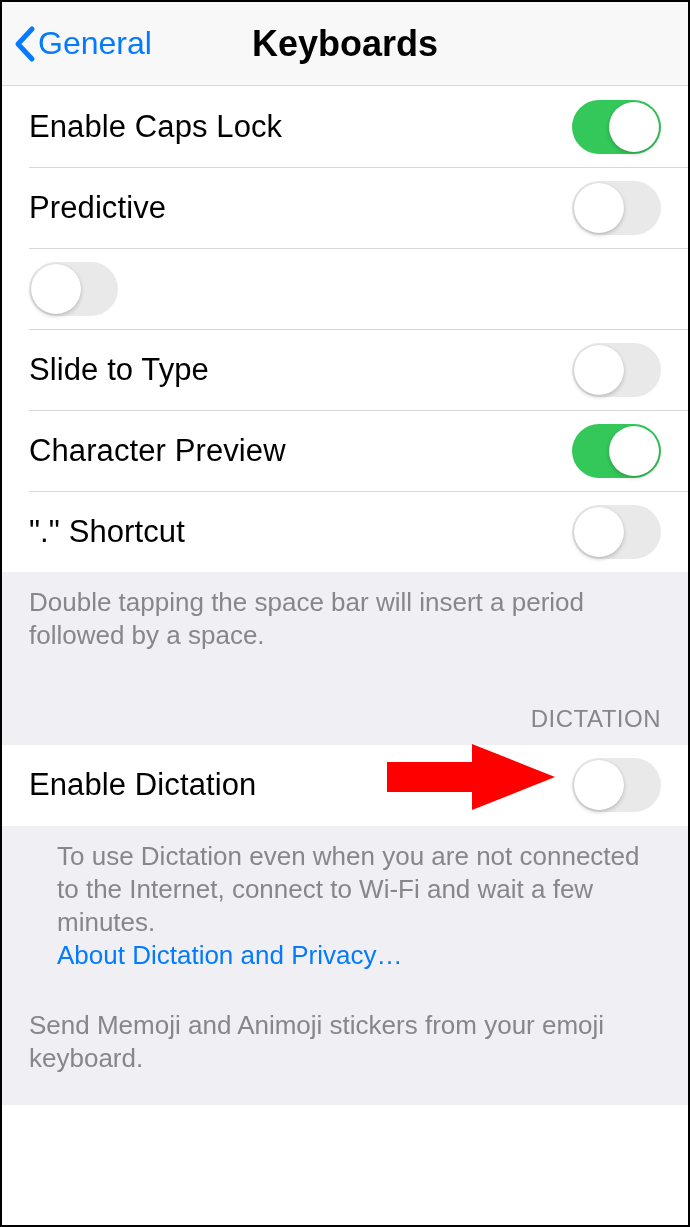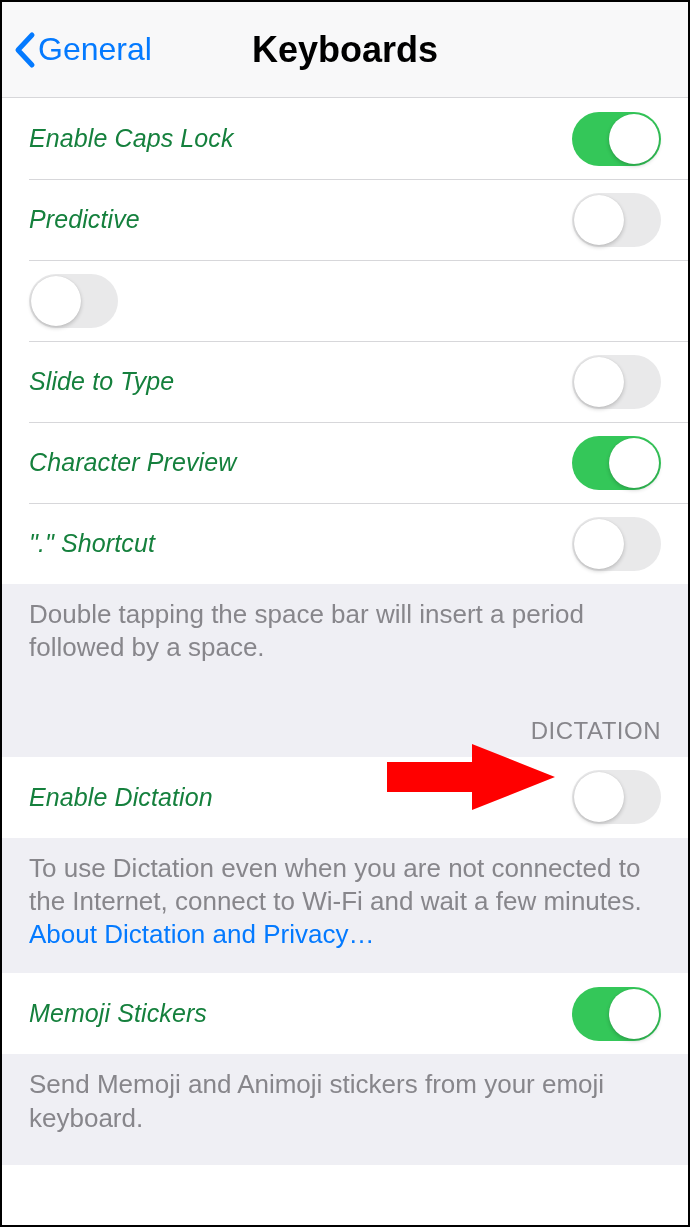--- a/index.html
+++ b/index.html
@@ -12,21 +12,21 @@
       font-family: -apple-system, "Helvetica Neue", Helvetica, Arial, sans-serif;
       background: #fff;
       width: 690px;
       height: 1227px;
       overflow: hidden;
       position: relative;
       border: 2px solid #000;
     }
     
     .navbar {
-      height: 96px;
+      height: 84px;
       background: #f8f8f9;
       border-bottom: 1px solid #d7d7da;
       display: flex;
       align-items: center;
       position: relative;
     }
     .back {
       display: flex;
       align-items: center;
       color: #047aff;
@@ -66,25 +66,24 @@
     .row + .row::before {
       content: "";
       position: absolute;
       top: 0;
       left: 27px;
       right: 0;
       height: 1px;
       background: #d7d7da;
     }
     .row-label {
-      font-size: 25px;
-      color: #15803d;
+      font-size: 31px;
+      color: #000000;
       font-weight: 400;
       letter-spacing: 0.1px;
-      font-style: italic;
     }
     
     .switch {
       width: 89px;
       height: 54px;
       border-radius: 27px;
       background: #e9e9ea;
       position: relative;
       cursor: pointer;
       flex-shrink: 0;
@@ -190,34 +189,28 @@
   </div>
 
   <div class="group">
     <div class="header-text">DICTATION</div>
     <div class="row">
       <span class="row-label">Enable Dictation</span>
       <div class="switch">
           <div class="knob"></div>
         </div>
     </div>
-    <div class="footer-text" style="padding-bottom:22px;">
+    <div class="footer-text" style="padding-bottom:22px;margin-left:28px;">
       <span>To use Dictation even when you are not connected to the Internet, connect to Wi-Fi and wait a few minutes.</span>
       <br>
       <a href="#">About Dictation and Privacy…</a>
     </div>
   </div>
 
   <div class="group">
-    <div class="row">
-      <span class="row-label">Memoji Stickers</span>
-      <div class="switch on">
-          <div class="knob"></div>
-        </div>
-    </div>
     <div class="footer-text">Send Memoji and Animoji stickers from your emoji keyboard.</div>
   </div>
 
 </div>
 
 <svg class="arrow-annotation" viewBox="0 0 170 70">
   <polygon points="0,20 85,20 85,2 168,35 85,68 85,50 0,50" fill="#ff0000"></polygon>
 </svg>
 
 </body></html>

